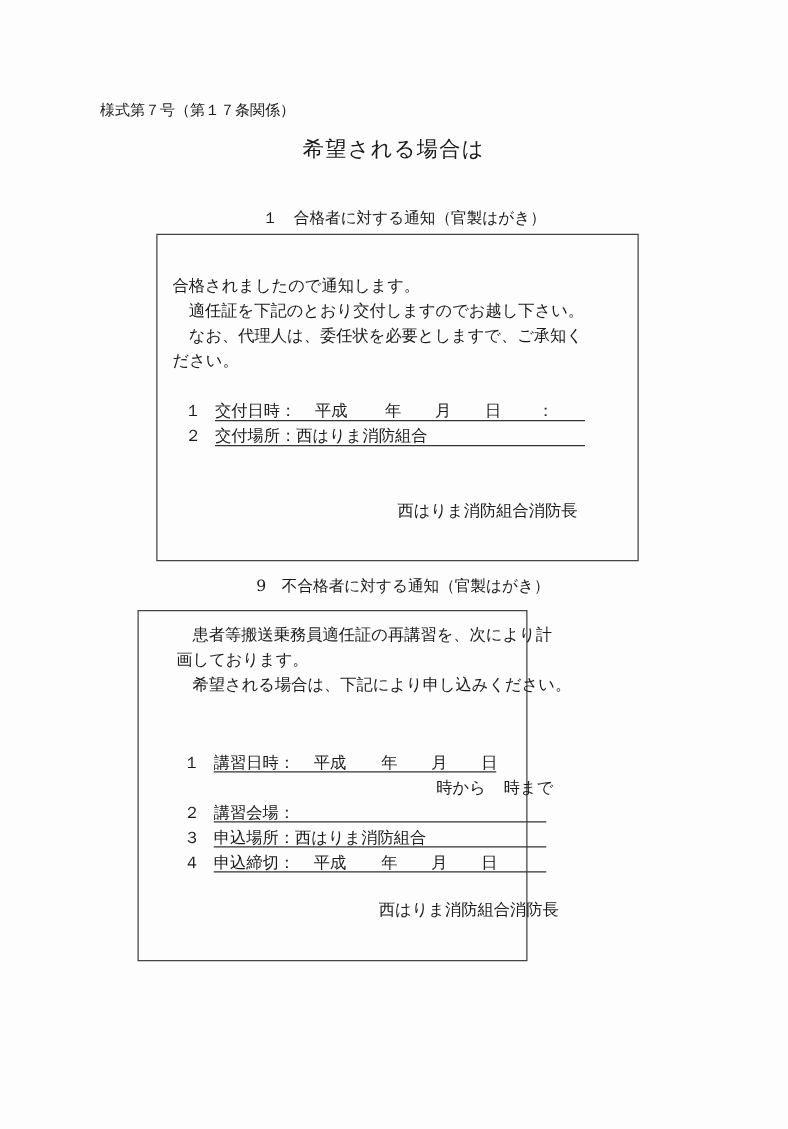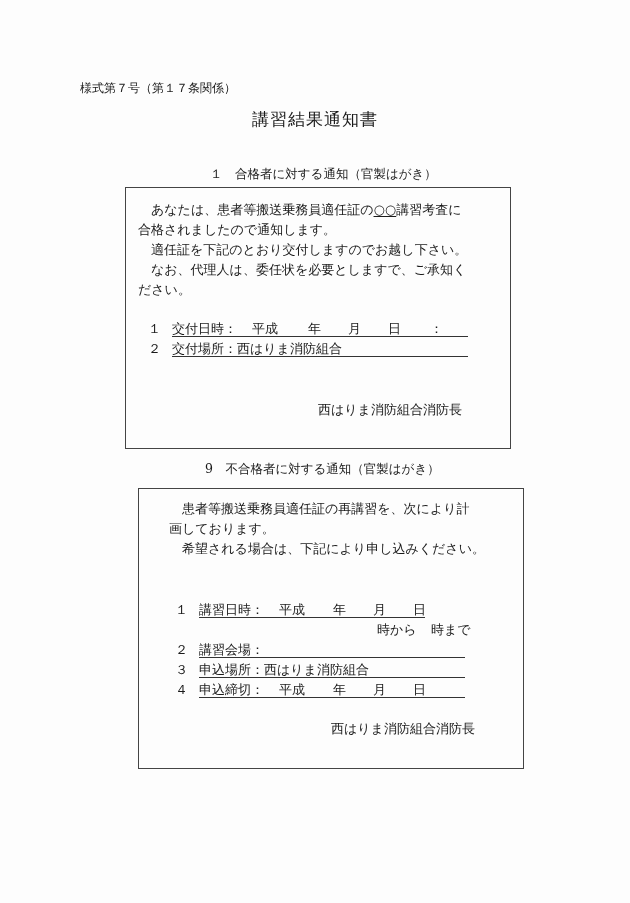--- a/index.html
+++ b/index.html
@@ -16,26 +16,25 @@
   .ul { text-decoration:underline; text-underline-offset:2px; }
   .row { position:absolute; font-size:13px; height:18px; white-space:nowrap; }
   .row .num { position:absolute; left:0; top:0; }
   .row .field { position:absolute; top:0; border-bottom:1px solid #333; height:17px; box-sizing:border-box; }
   .row .field span { position:absolute; top:0; }
 </style>
 </head>
 <body>
 
 <div class="abs form-no">様式第７号（第１７条関係）</div>
-<div class="abs title">講習結果通知書</div>
+<div class="abs title">希望される場合は</div>
 
 <div class="abs sec-head" style="left:210px; top:166px;">１　合格者に対する通知（官製はがき）</div>
 
 <div class="box" style="left:125px; top:187px; width:386px; height:262px;">
-  <div class="line" style="left:12px; top:12px;"><span>　あなたは、患者等搬送乗務員適任証の</span><span class="ul">○○</span><span>講習考査に</span></div>
   <div class="line" style="left:12px; top:32px;">合格されましたので通知します。</div>
   <div class="line" style="left:12px; top:52px;">　適任証を下記のとおり交付しますのでお越し下さい。</div>
   <div class="line" style="left:12px; top:72px;">　なお、代理人は、委任状を必要としますで、ご承知く</div>
   <div class="line" style="left:12px; top:92px;">ださい。</div>
 
   <div class="row" style="left:22px; top:132px; width:320px;">
     <span class="num">１</span>
     <div class="field" style="left:24px; width:296px;">
       <span style="left:0;">交付日時：</span>
       <span style="left:80px;">平成</span>
@@ -50,21 +49,21 @@
     <div class="field" style="left:24px; width:296px;">
       <span style="left:0;">交付場所：西はりま消防組合</span>
     </div>
   </div>
 
   <div class="line" style="left:192px; top:212px;">西はりま消防組合消防長</div>
 </div>
 
 <div class="abs sec-head" style="left:205px; top:461px;">9　不合格者に対する通知（官製はがき）</div>
 
-<div class="box" style="left:138px; top:488px; width:386px; height:281px;">
+<div class="box" style="left:110px; top:488px; width:312px; height:281px;">
   <div class="line" style="left:30px; top:10px;">　患者等搬送乗務員適任証の再講習を、次により計</div>
   <div class="line" style="left:30px; top:30px;">画しております。</div>
   <div class="line" style="left:30px; top:50px;">　希望される場合は、下記により申し込みください。</div>
 
   <div class="row" style="left:36px; top:112px; width:330px;">
     <span class="num">１</span>
     <div class="field" style="left:24px; width:226px;">
       <span style="left:0;">講習日時：</span>
       <span style="left:80px;">平成</span>
       <span style="left:134px;">年</span>

